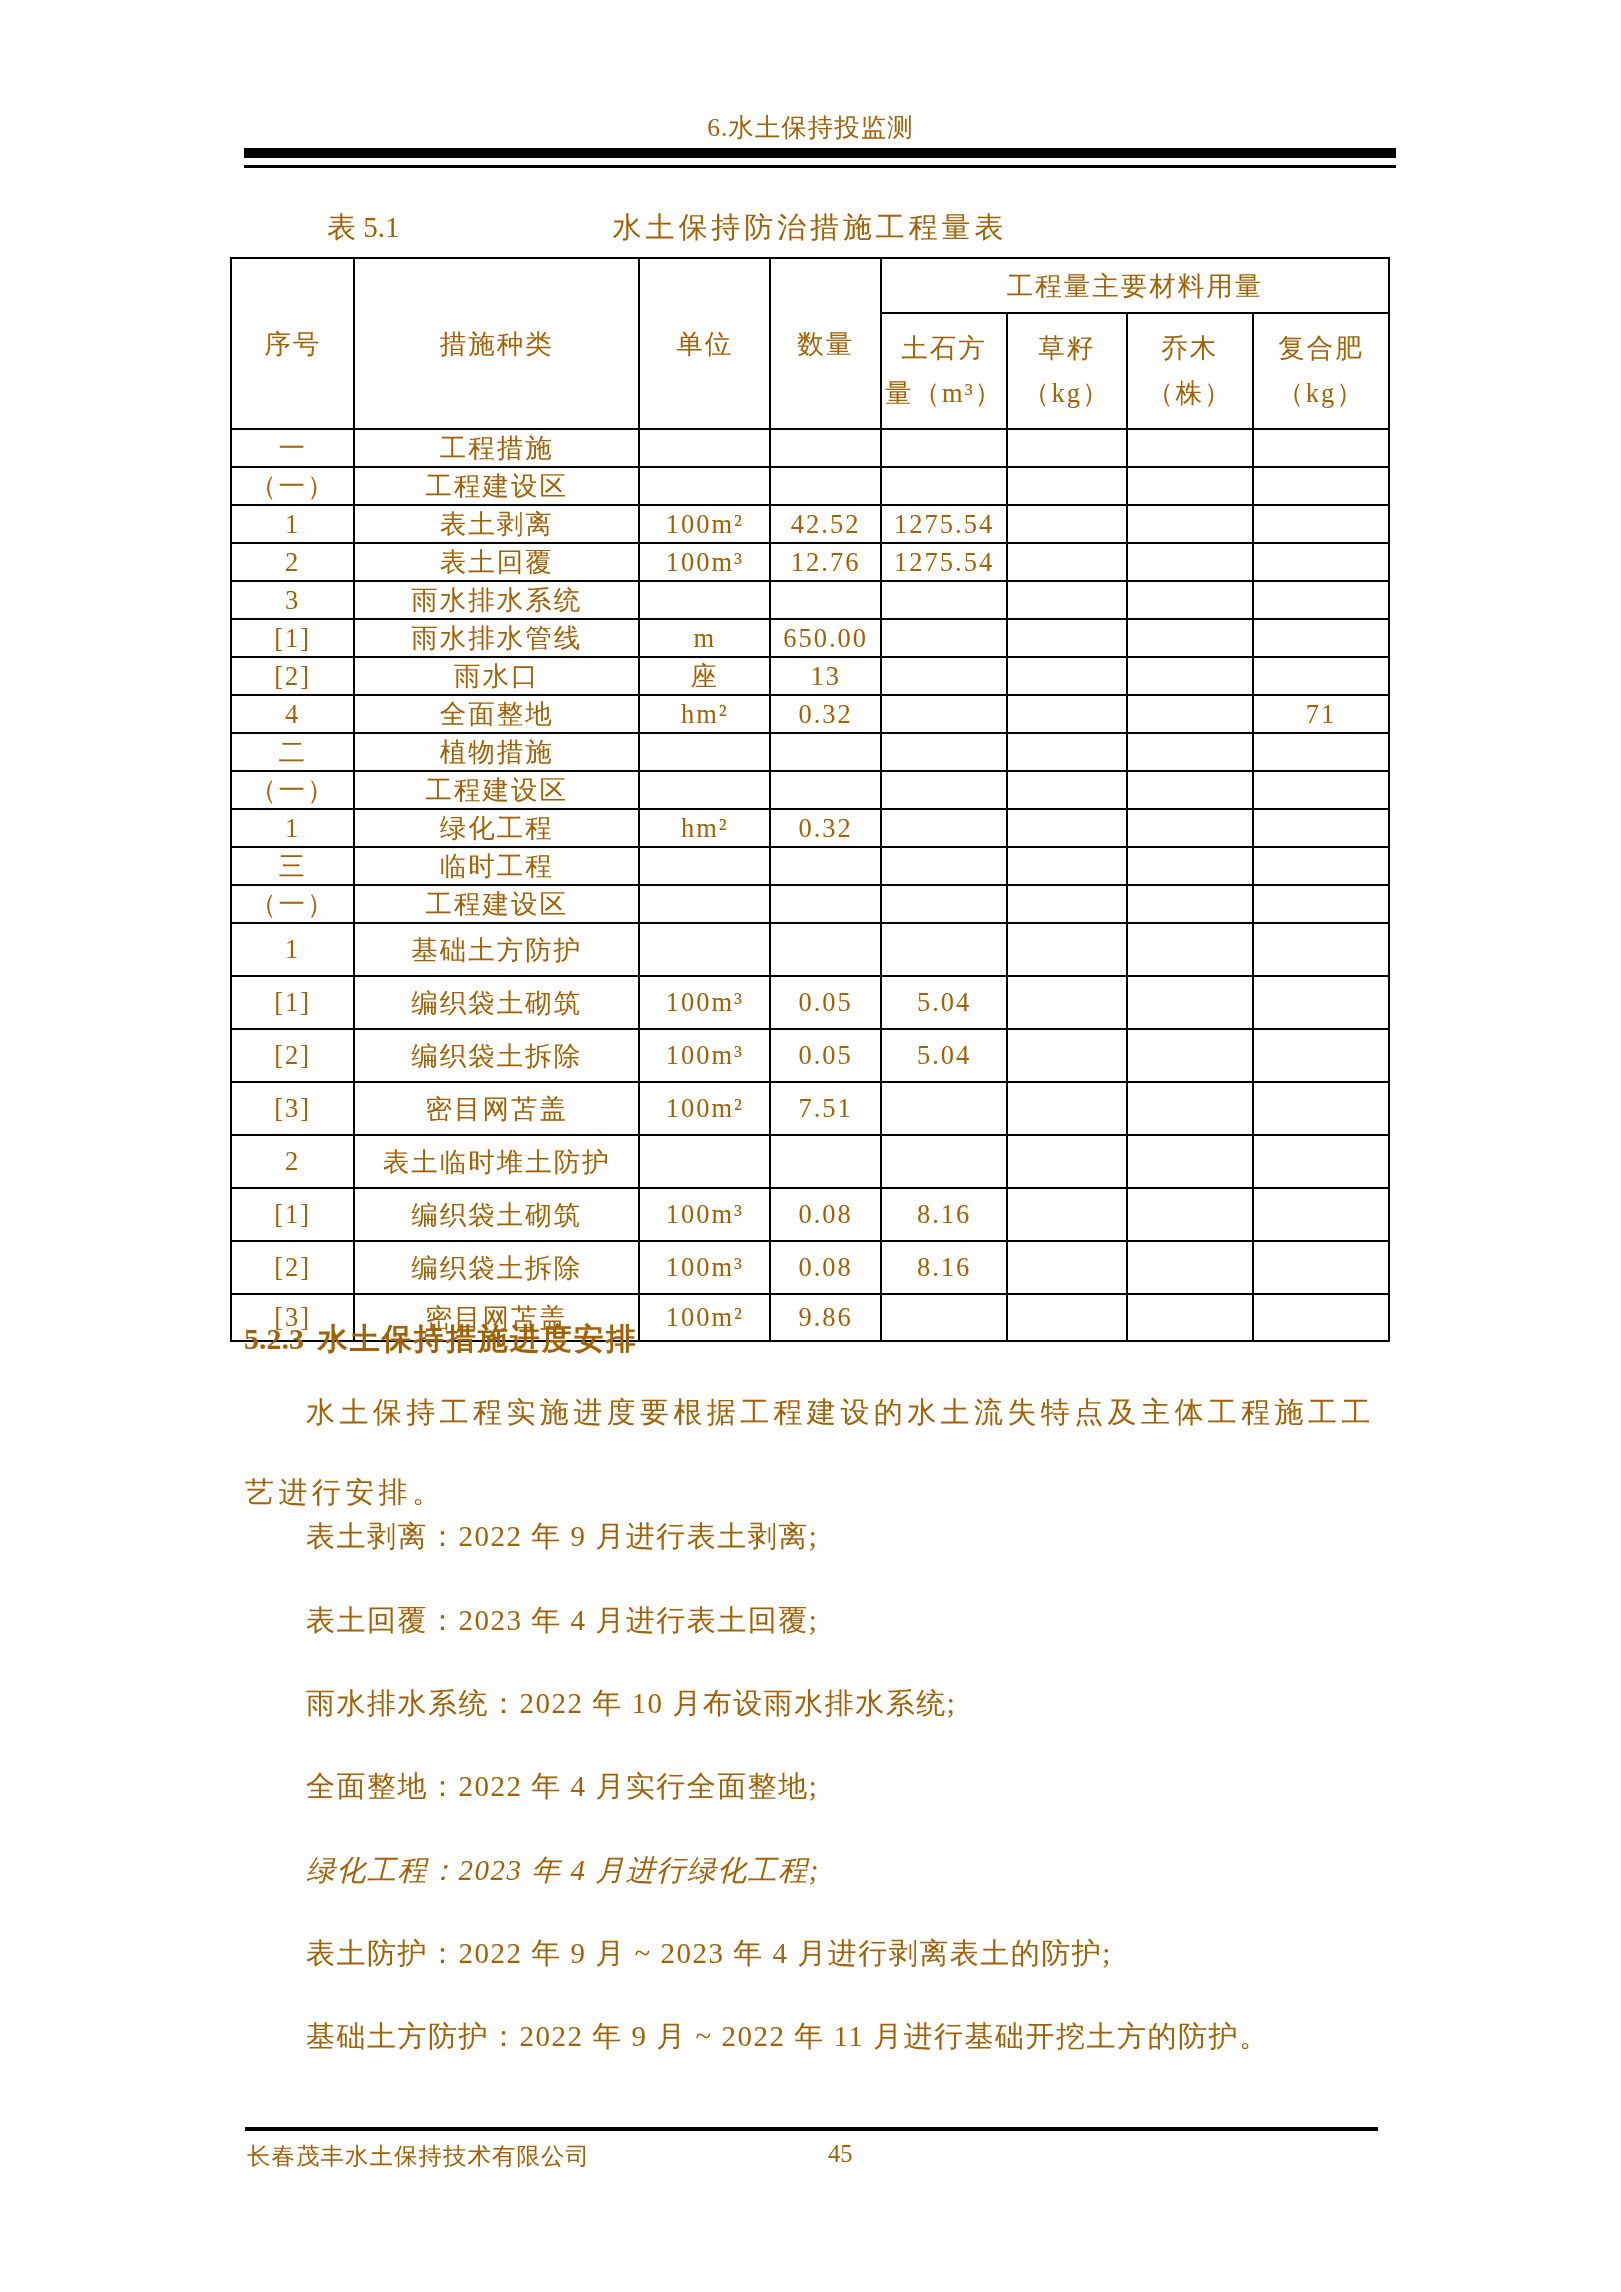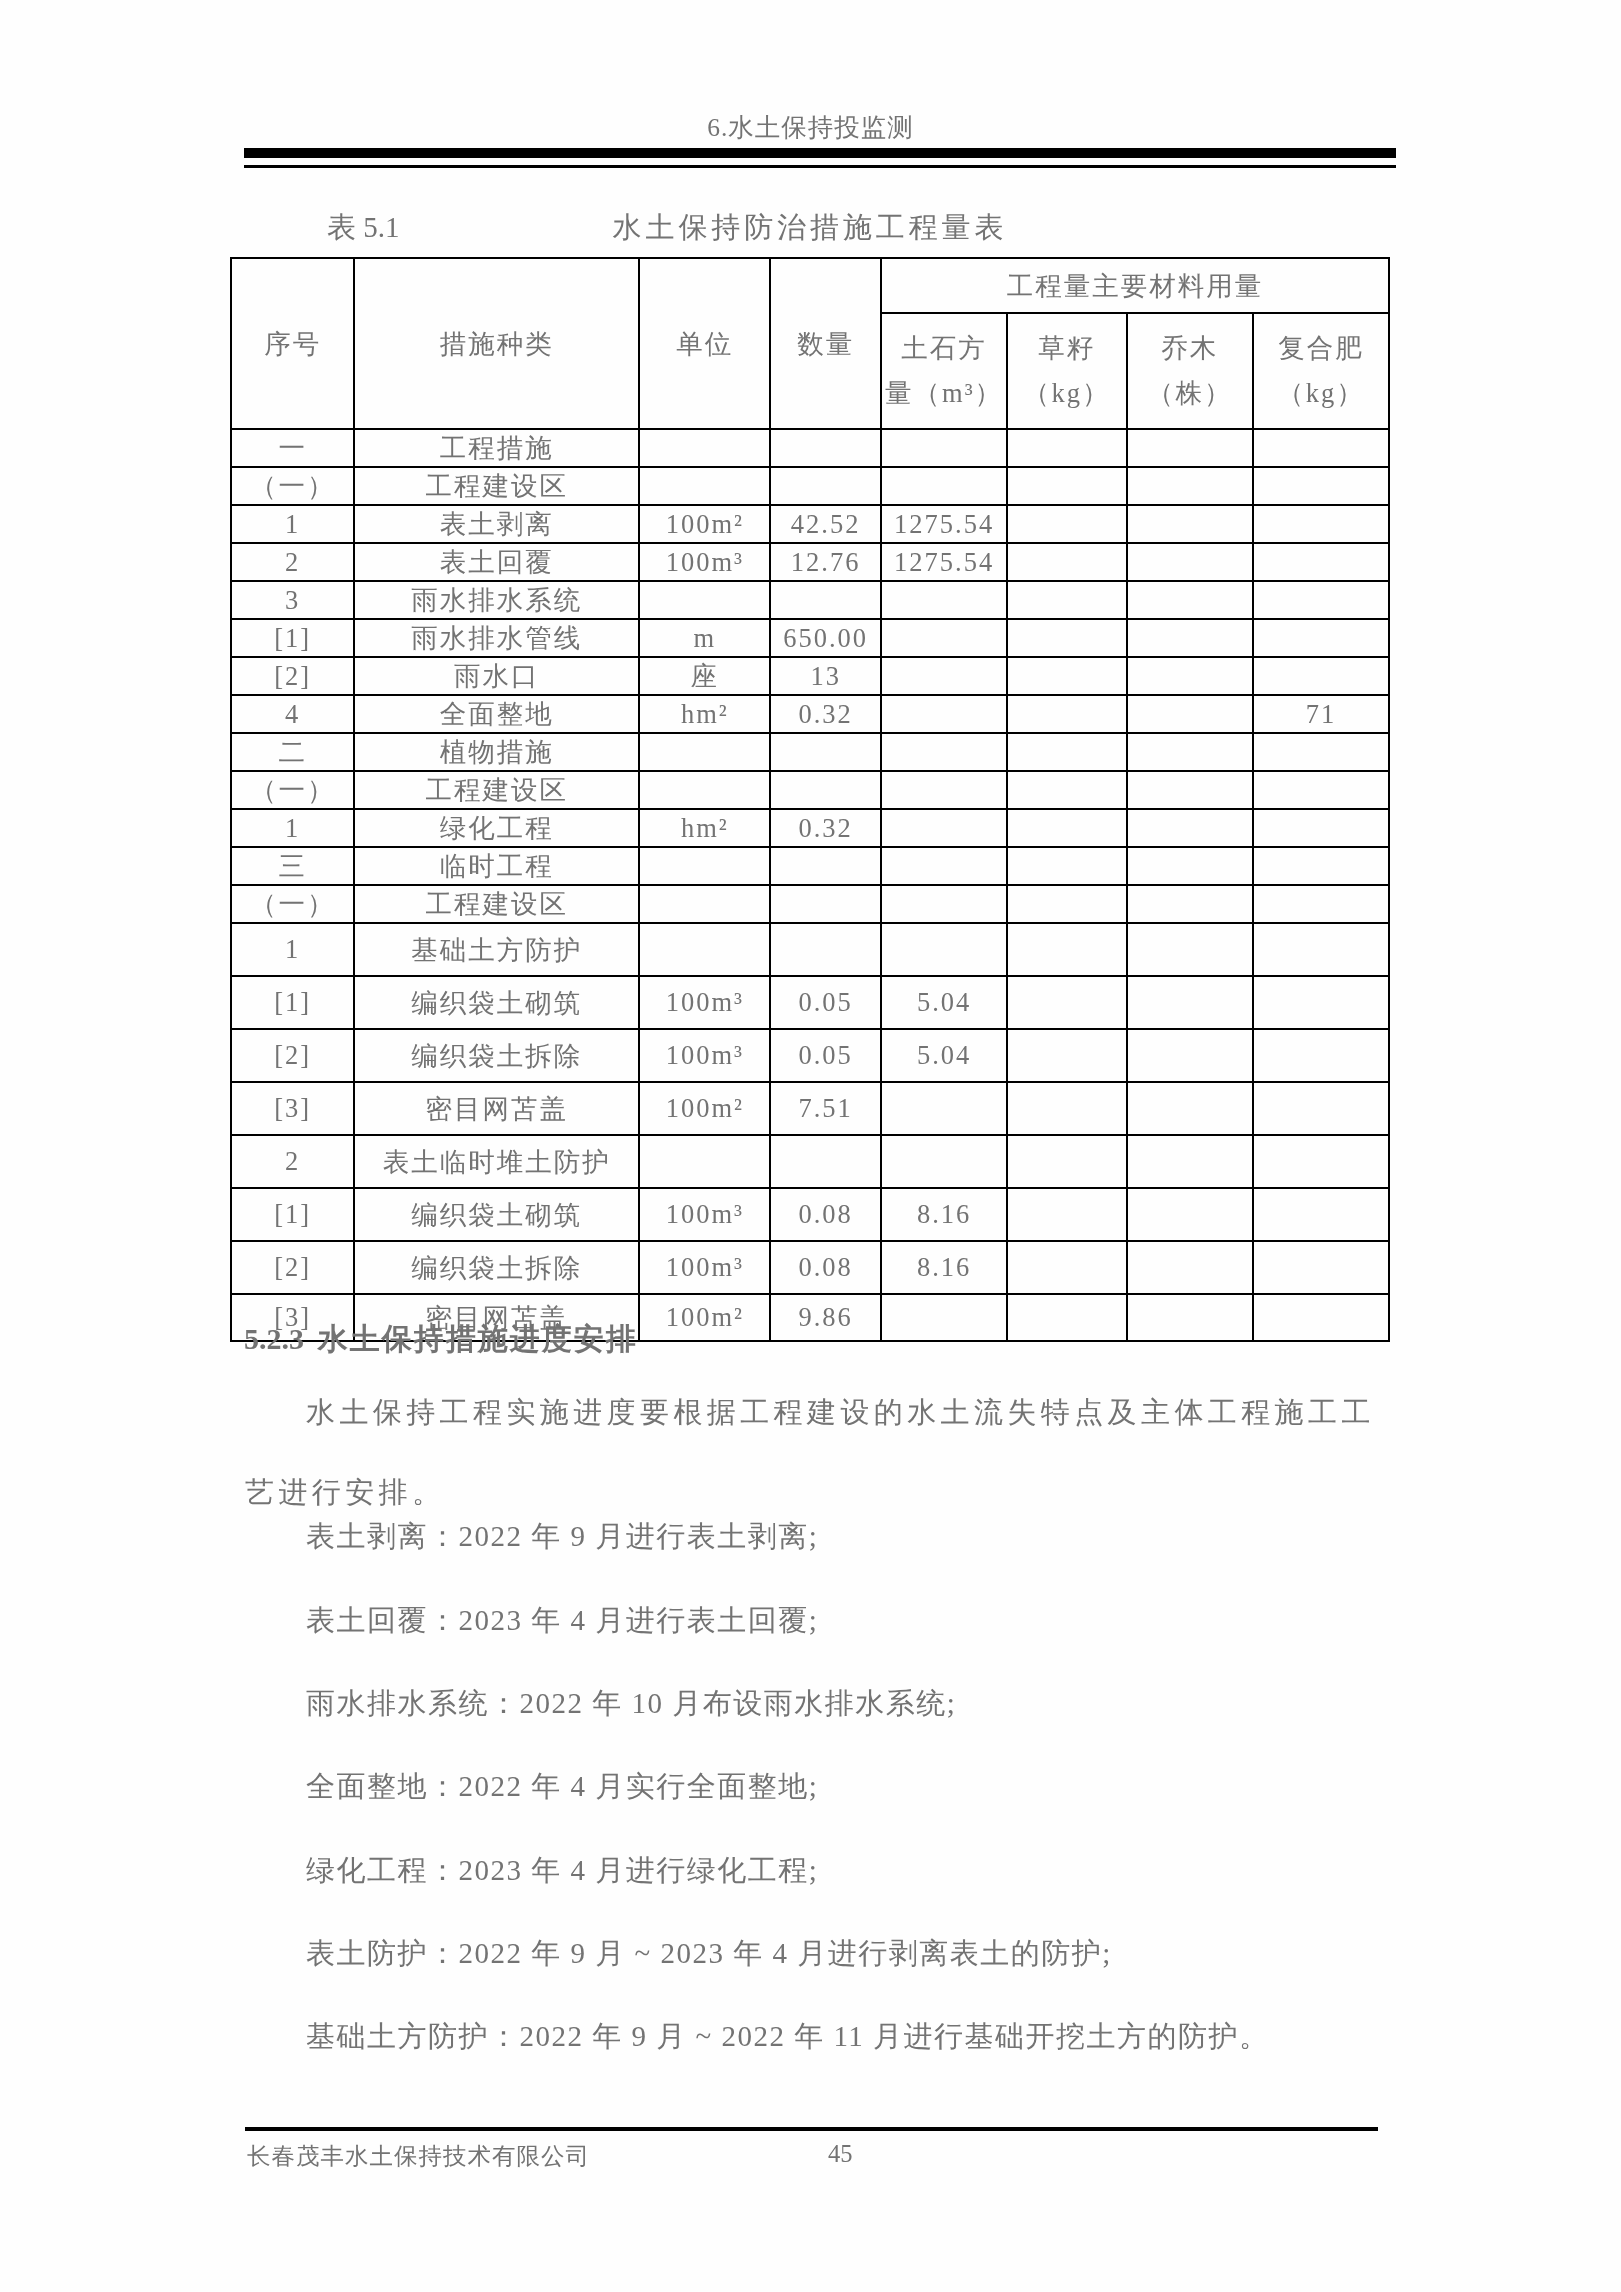--- a/index.html
+++ b/index.html
@@ -2,21 +2,21 @@
 <html><head>
 <meta charset="utf-8">
 <style>
   html, body { margin: 0; padding: 0; background: #888; }
   .page {
     position: relative;
     width: 1621px;
     height: 2293px;
     margin: 0 auto;
     background: #fefefe;
-    color: #737373;
+    color: #a16207;
     font-family: "Liberation Serif", "DejaVu Serif", serif;
     overflow: hidden;
   }
 
   
   .doc-header-title {
     position: absolute;
     top: 110px; left: 0;
     width: 100%;
     text-align: center;
@@ -389,21 +389,21 @@
   </div>
 
   <div class="para-line para-line-1">水土保持工程实施进度要根据工程建设的水土流失特点及主体工程施工工</div>
   <div class="para-line para-line-2">艺进行安排。</div>
 
   <div>
       <div class="schedule-line" style="top: 1517px;">表土剥离：2022 年 9 月进行表土剥离;</div>
       <div class="schedule-line" style="top: 1601px;">表土回覆：2023 年 4 月进行表土回覆;</div>
       <div class="schedule-line" style="top: 1684px;">雨水排水系统：2022 年 10 月布设雨水排水系统;</div>
       <div class="schedule-line" style="top: 1767px;">全面整地：2022 年 4 月实行全面整地;</div>
-      <div class="schedule-line" style="top: 1851px;">绿化工程：2023 年 4 月进行绿化工程;</div>
+      <div class="schedule-line" style="top: 1851px; font-style: italic;">绿化工程：2023 年 4 月进行绿化工程;</div>
       <div class="schedule-line" style="top: 1934px;">表土防护：2022 年 9 月 ~ 2023 年 4 月进行剥离表土的防护;</div>
       <div class="schedule-line" style="top: 2017px;">基础土方防护：2022 年 9 月 ~ 2022 年 11 月进行基础开挖土方的防护。</div>
     </div>
 
   <div class="footer-rule"></div>
   <div class="footer-company">长春茂丰水土保持技术有限公司</div>
   <div class="footer-page">45</div>
 
 </div>
 

